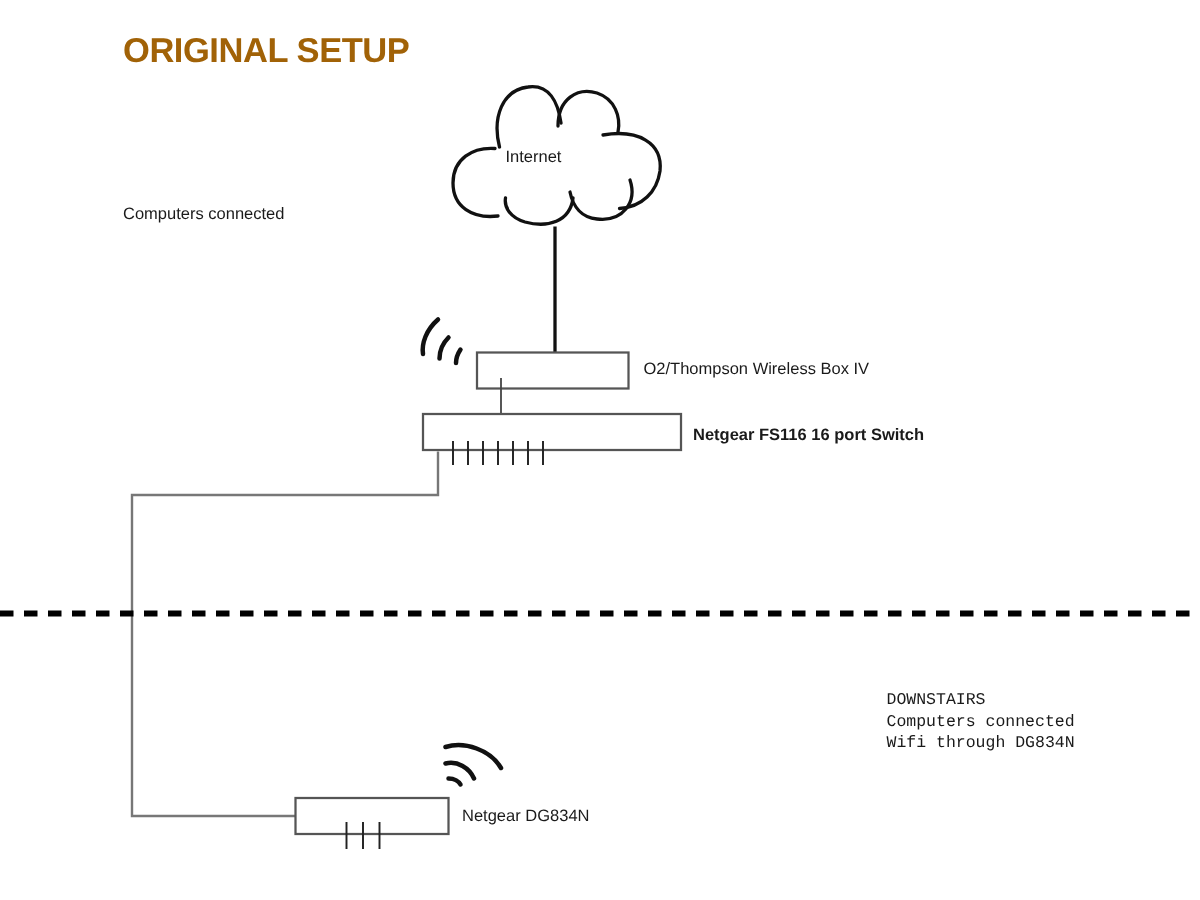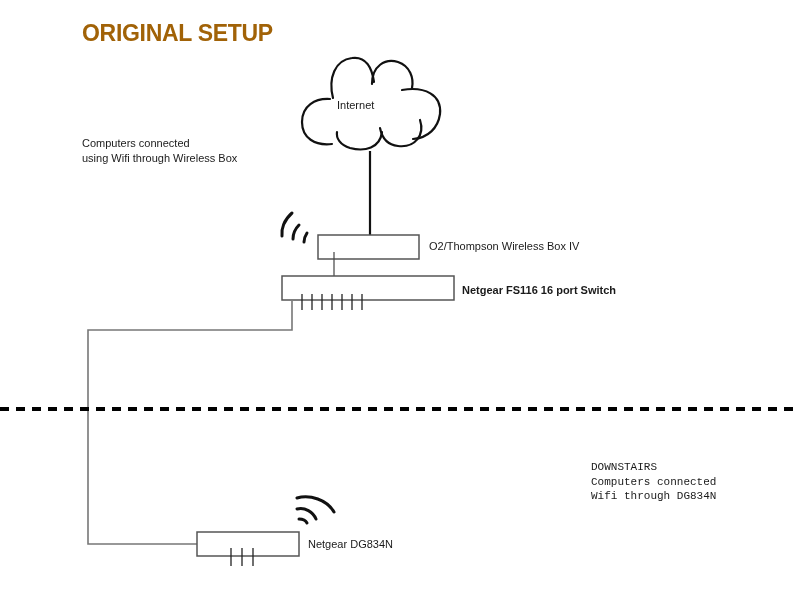--- a/index.html
+++ b/index.html
@@ -12,21 +12,20 @@
   .label { position: absolute; font-size: 11px; color: #1a1a1a; white-space: nowrap; }
   svg { position: absolute; left: 0; top: 0; }
 </style>
 </head>
 <body>
 
 <div class="title">ORIGINAL SETUP</div>
 
 <div class="note" style="left:82px; top:136px;">
   <div>Computers connected</div>
-  <div>using Wifi through Wireless Box</div>
 </div>
 
 <div class="note" style="left:591px; top:460px;font-family:Liberation Mono, monospace;">
   <div>DOWNSTAIRS</div>
   <div>Computers connected</div>
   <div>Wifi through DG834N</div>
 </div>
 
 <svg width="800" height="600" viewBox="0 0 800 600">
 

